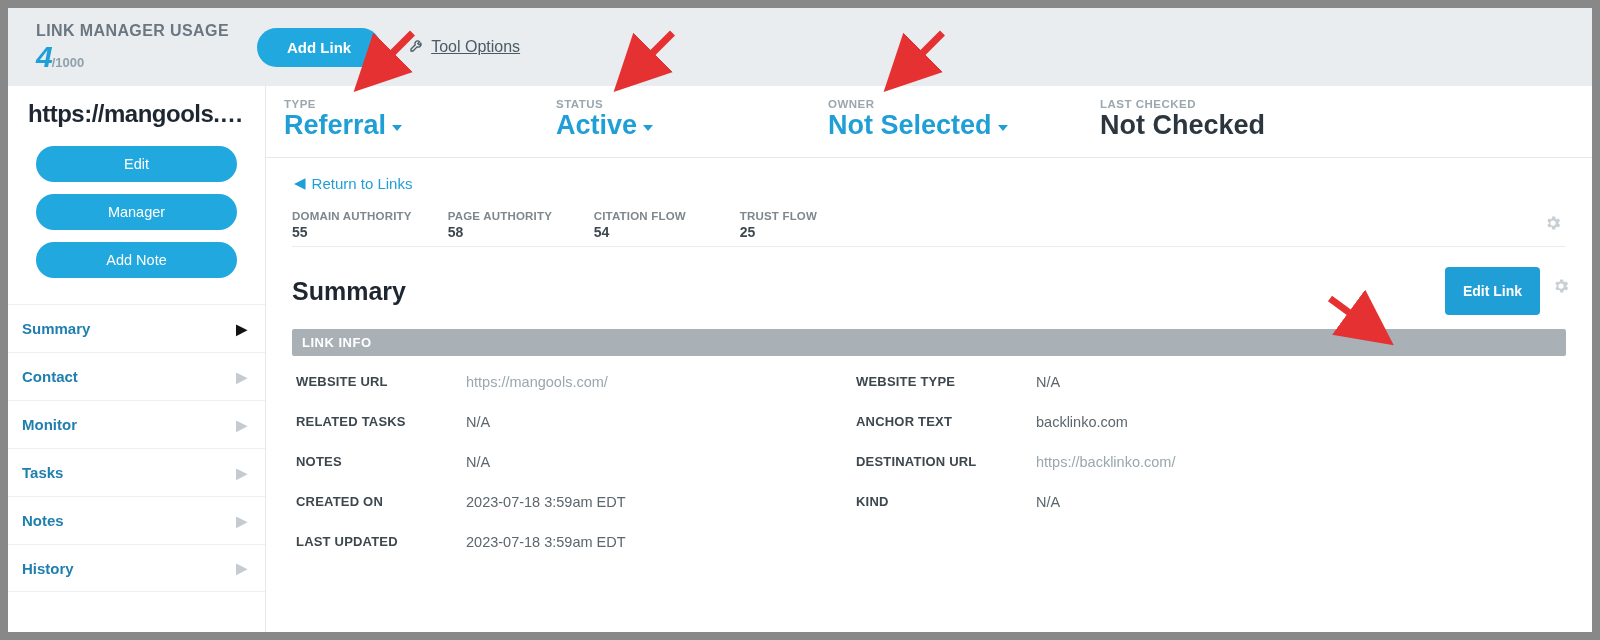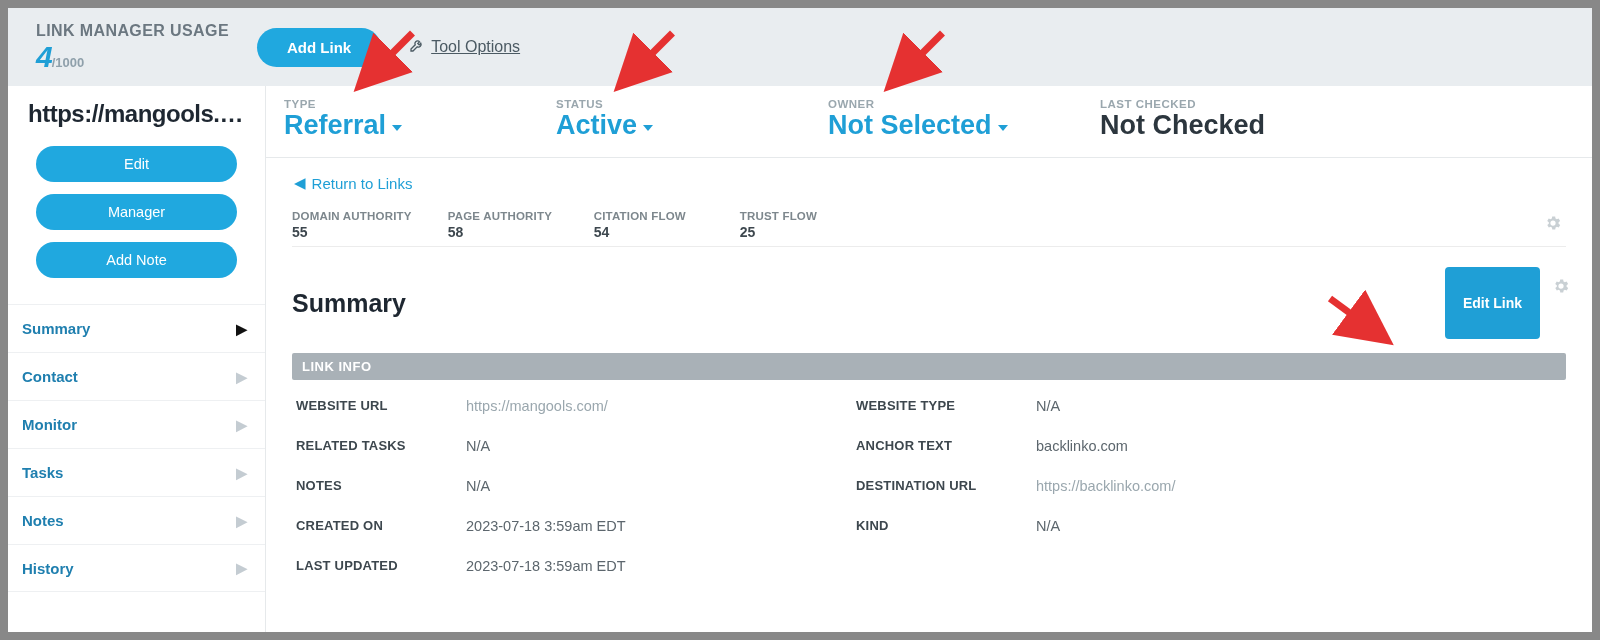--- a/index.html
+++ b/index.html
@@ -222,21 +222,21 @@
   .summary-title {
     font-size:25px;
     font-weight:800;
     color:#1e2731;
   }
   .edit-link-btn {
     background:#1f9fd6;
     color:#fff;
     border:none;
     border-radius:4px;
-    padding:28px 18px;
+    padding:16px 18px;
     font-size:14px;
     font-weight:600;
     cursor:pointer;
     margin-right: 26px;
   }
   .gear-after-edit {
     position:absolute;
     right: -4px;
     top: 10px;
     color:#c9d0d4;

